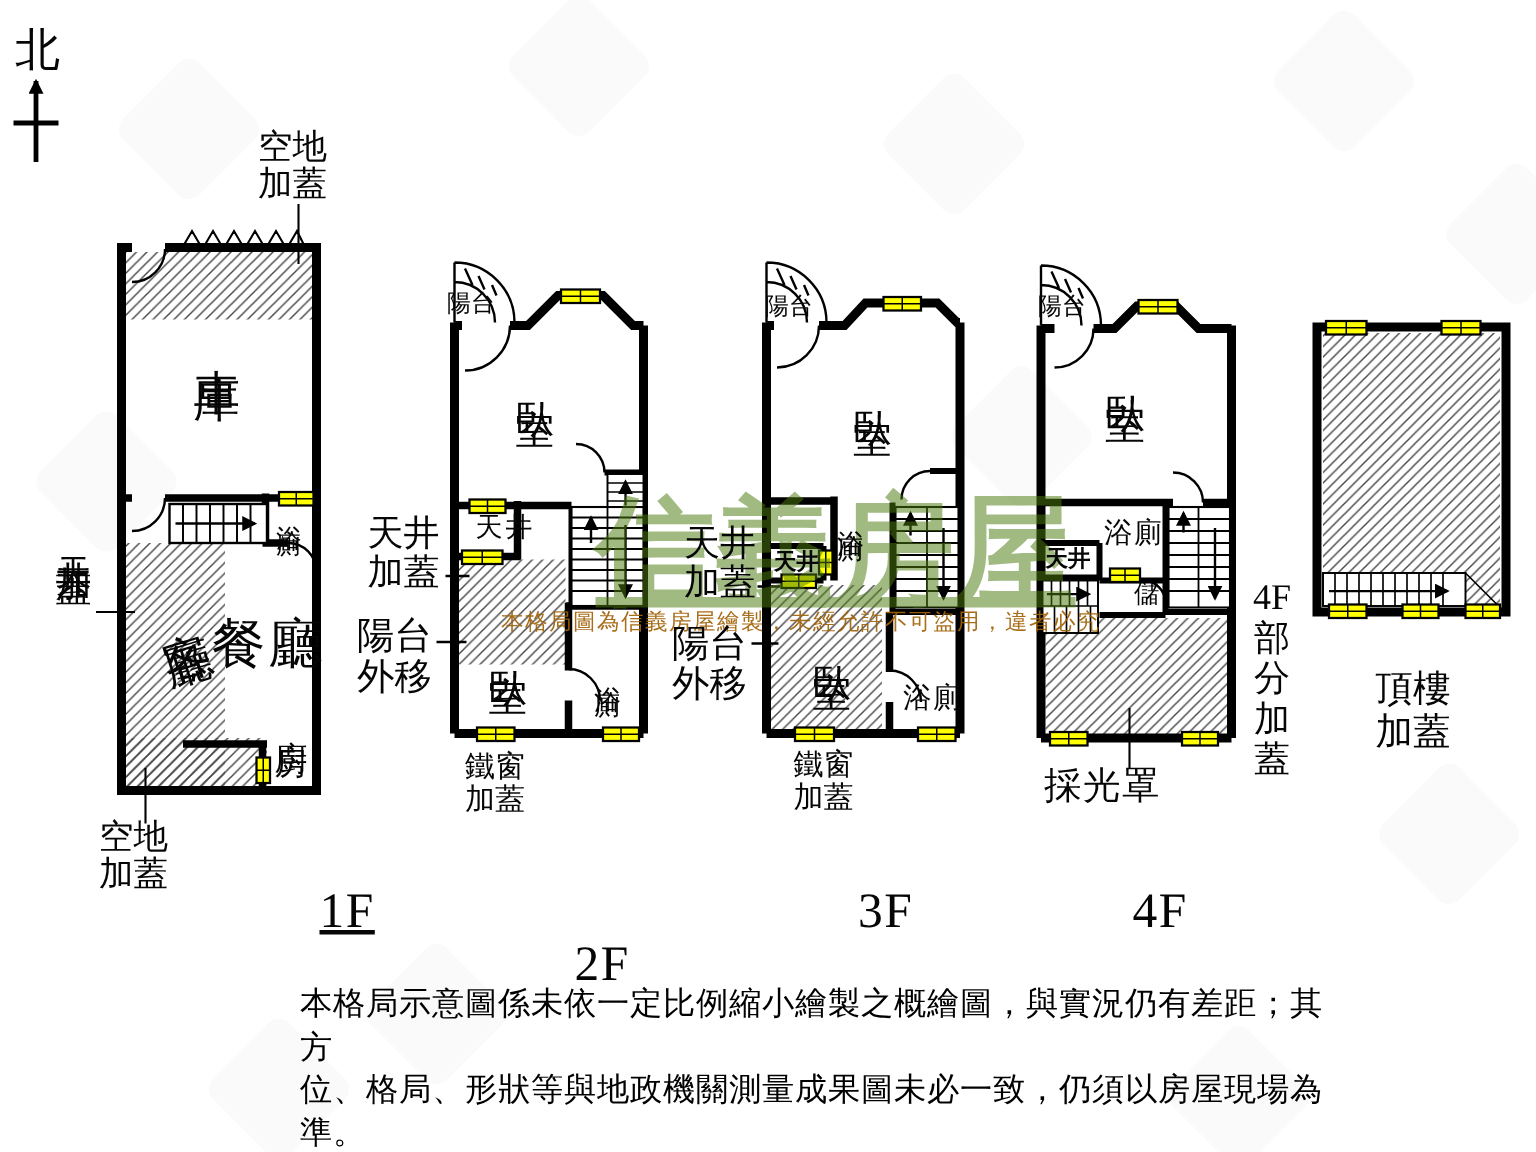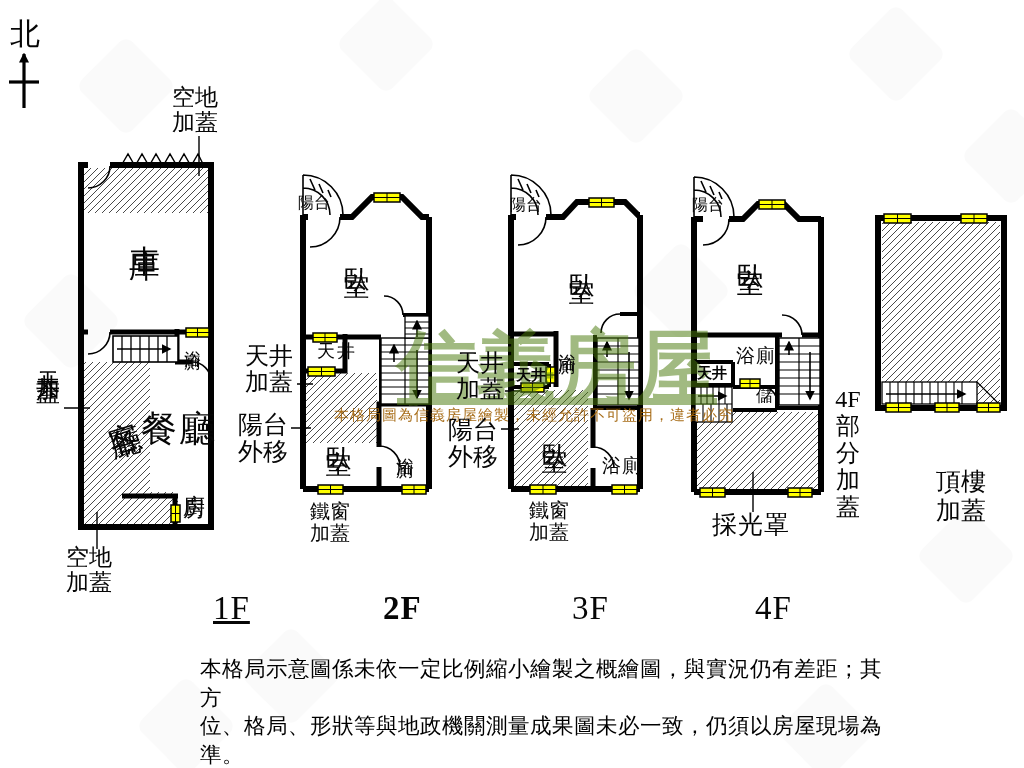--- a/index.html
+++ b/index.html
@@ -243,21 +243,21 @@
   <div class="lbl vtext" style="left:343px;top:247px;font-size:26px;letter-spacing:4px;">臥室</div>
   <div class="lbl" style="left:317px;top:342px;font-size:18px;letter-spacing:2px;">天井</div>
   <div class="lbl" style="left:245px;top:344px;font-size:24px;">天井
 加蓋</div>
   <div class="lbl" style="left:238px;top:411px;font-size:25px;">陽台
 外移</div>
   <div class="lbl vtext" style="left:325px;top:426px;font-size:26px;letter-spacing:3px;">臥室</div>
   <div class="lbl vtext" style="left:396px;top:443px;font-size:18px;letter-spacing:2px;">浴廁</div>
   <div class="lbl" style="left:310px;top:501px;font-size:20px;">鐵窗
 加蓋</div>
-  <div class="lbl floorlbl" style="left:383px;top:591px;font-weight:bold;">2F</div>
+  <div class="lbl floorlbl" style="left:383px;top:626px;">2F</div>
 
   <div class="lbl" style="left:510px;top:196px;font-size:16px;">陽台</div>
   <div class="lbl vtext" style="left:568px;top:253px;font-size:26px;letter-spacing:4px;">臥室</div>
   <div class="lbl vtext" style="left:558px;top:339px;font-size:18px;letter-spacing:2px;">浴廁</div>
   <div class="lbl" style="left:516px;top:367px;font-size:15px;font-weight:bold;">天井</div>
   <div class="lbl" style="left:456px;top:351px;font-size:24px;">天井
 加蓋</div>
   <div class="lbl" style="left:448px;top:416px;font-size:25px;">陽台
 外移</div>
   <div class="lbl vtext" style="left:541px;top:423px;font-size:26px;letter-spacing:3px;">臥室</div>
@@ -269,23 +269,23 @@
   <div class="lbl" style="left:692px;top:196px;font-size:16px;">陽台</div>
   <div class="lbl vtext" style="left:736px;top:243px;font-size:27px;letter-spacing:4px;">臥室</div>
   <div class="lbl" style="left:736px;top:346px;font-size:19px;letter-spacing:1px;">浴廁</div>
   <div class="lbl" style="left:697px;top:365px;font-size:15px;font-weight:bold;">天井</div>
   <div class="lbl" style="left:756px;top:387px;font-size:17px;">儲</div>
   <div class="lbl" style="left:833px;top:386px;font-size:24px;width:30px;text-align:center;line-height:1.12;">4F
 部
 分
 加
 蓋</div>
-  <div class="lbl" style="left:712px;top:511px;font-size:25px;letter-spacing:1px;">採光罩</div>
+  <div class="lbl" style="left:696px;top:511px;font-size:25px;letter-spacing:1px;">採光罩</div>
   <div class="lbl floorlbl" style="left:755px;top:591px;">4F</div>
 
-  <div class="lbl" style="left:917px;top:468px;font-size:25px;line-height:1.15;margin-left:19px;">頂樓
+  <div class="lbl" style="left:917px;top:446px;font-size:25px;line-height:1.15;">頂樓
 加蓋</div>
 
   <div class="disclaimer">本格局示意圖係未依一定比例縮小繪製之概繪圖，與實況仍有差距；其方
 位、格局、形狀等與地政機關測量成果圖未必一致，仍須以房屋現場為準。
 本圖為信義房屋繪製，盜用必究。</div>
 
 </div>
 
 </body></html>

